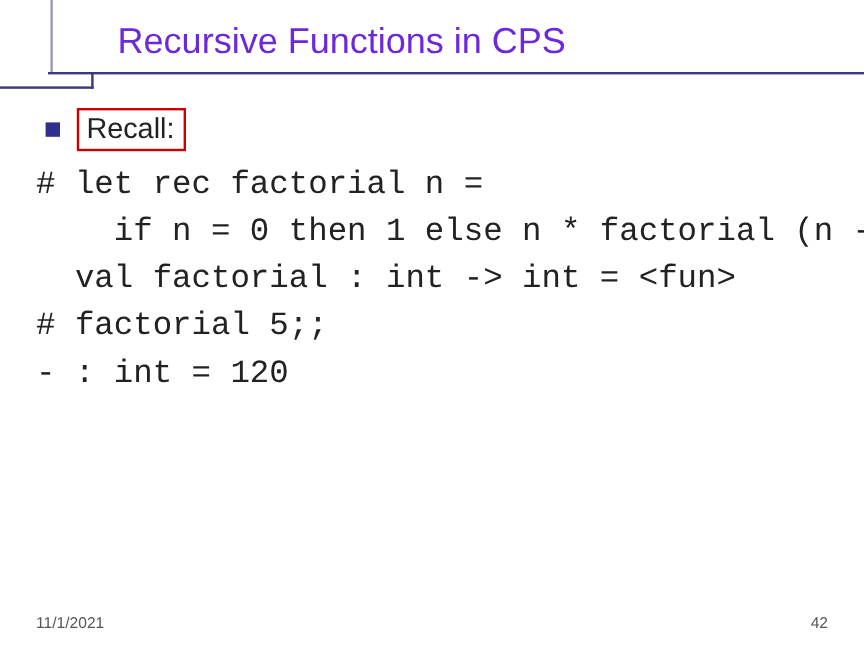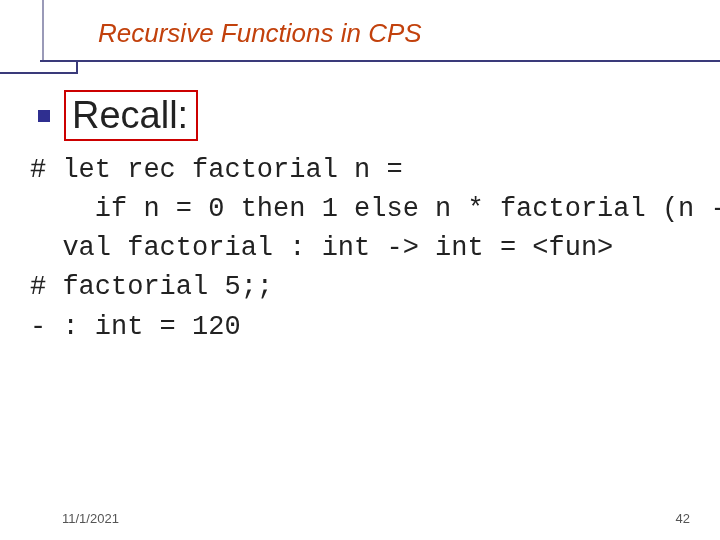--- a/index.html
+++ b/index.html
@@ -10,24 +10,23 @@
     font-family: Verdana, Arial, sans-serif;
     position: relative;
     overflow: hidden;
   }
   .title-area {
     position: absolute;
     top: 18px;
     left: 98px;
   }
   .title-text {
-    font-size: 26px;
-    color: #c2410c;
+    font-size: 30px;
+    color: #6d28d9;
     font-weight: 400;
-    font-style: italic;
   }
   .title-underline {
     position: absolute;
     top: 60px;
     left: 0;
     width: 720px;
     height: 4px;
   }
   .uline-long {
     position: absolute;
@@ -72,41 +71,40 @@
     margin-left: 8px;
     margin-right: 14px;
     flex: 0 0 auto;
   }
   .recall-box {
     border: 2px solid #cc0000;
     padding: 2px 8px 2px 6px;
     display: inline-block;
   }
   .recall-text {
-    font-size: 38px;
+    font-size: 24px;
     color: #222;
   }
   .code-block {
     font-size: 27px;
     color: #222;
     line-height: 1.45;
     margin-top: 3px;
     white-space: pre;
     font-family: Liberation Mono, monospace;
   }
   .footer {
     position: absolute;
     bottom: 14px;
     left: 30px;
     right: 30px;
     display: flex;
     justify-content: space-between;
     font-size: 13px;
     color: #555;
-    margin-left: 32px;
   }
 </style>
 </head>
 <body>
 
 <div class="vline"></div>
 
 <div class="title-area">
   <div class="title-text">Recursive Functions in CPS</div>
 </div>

